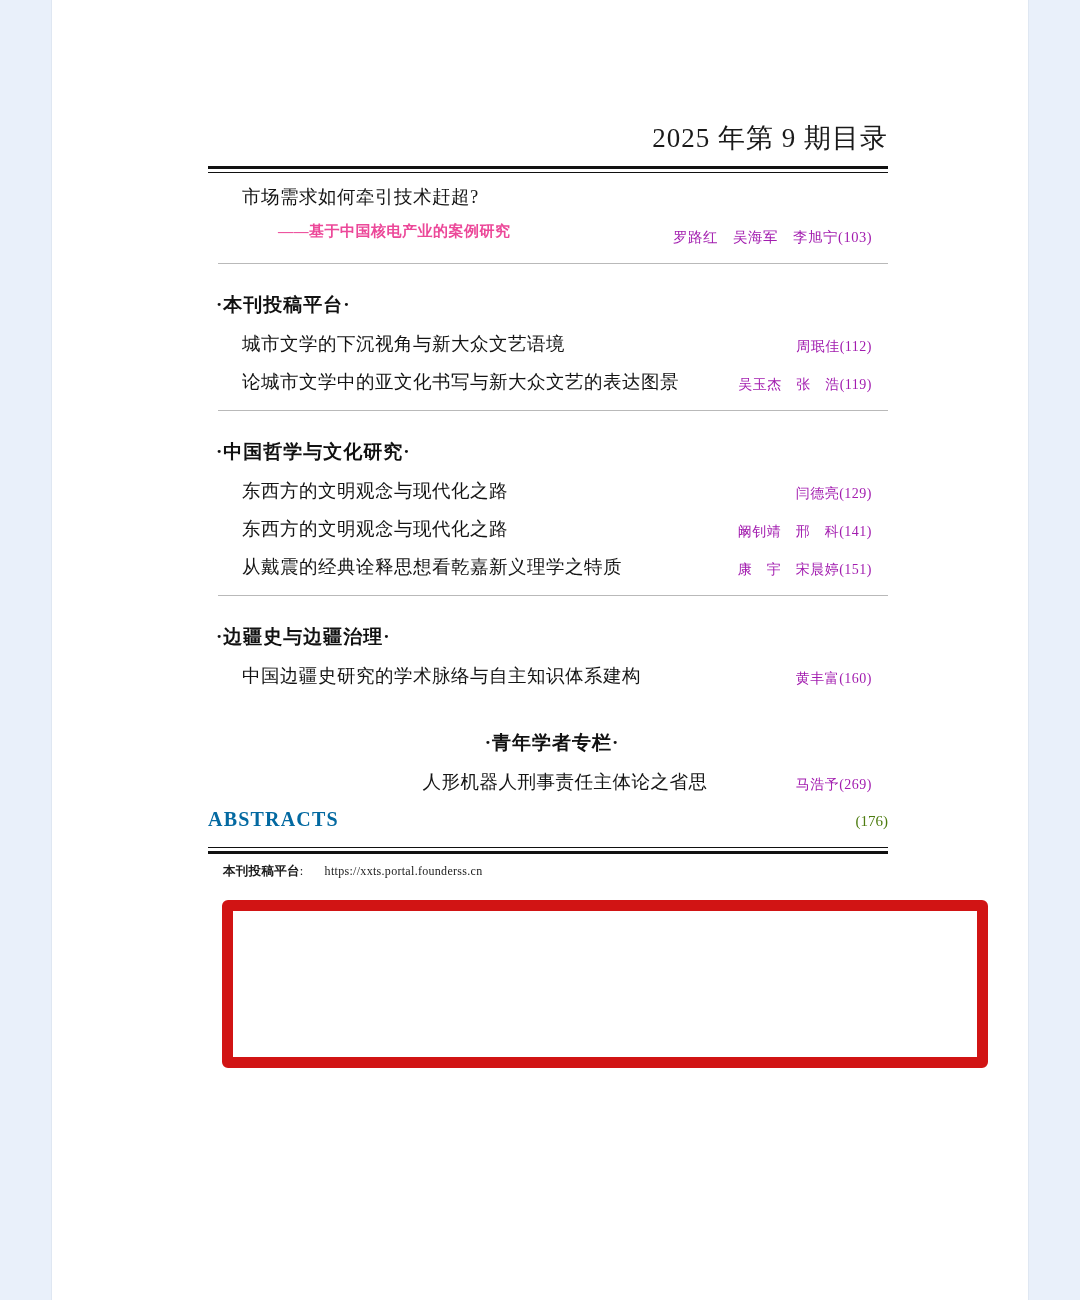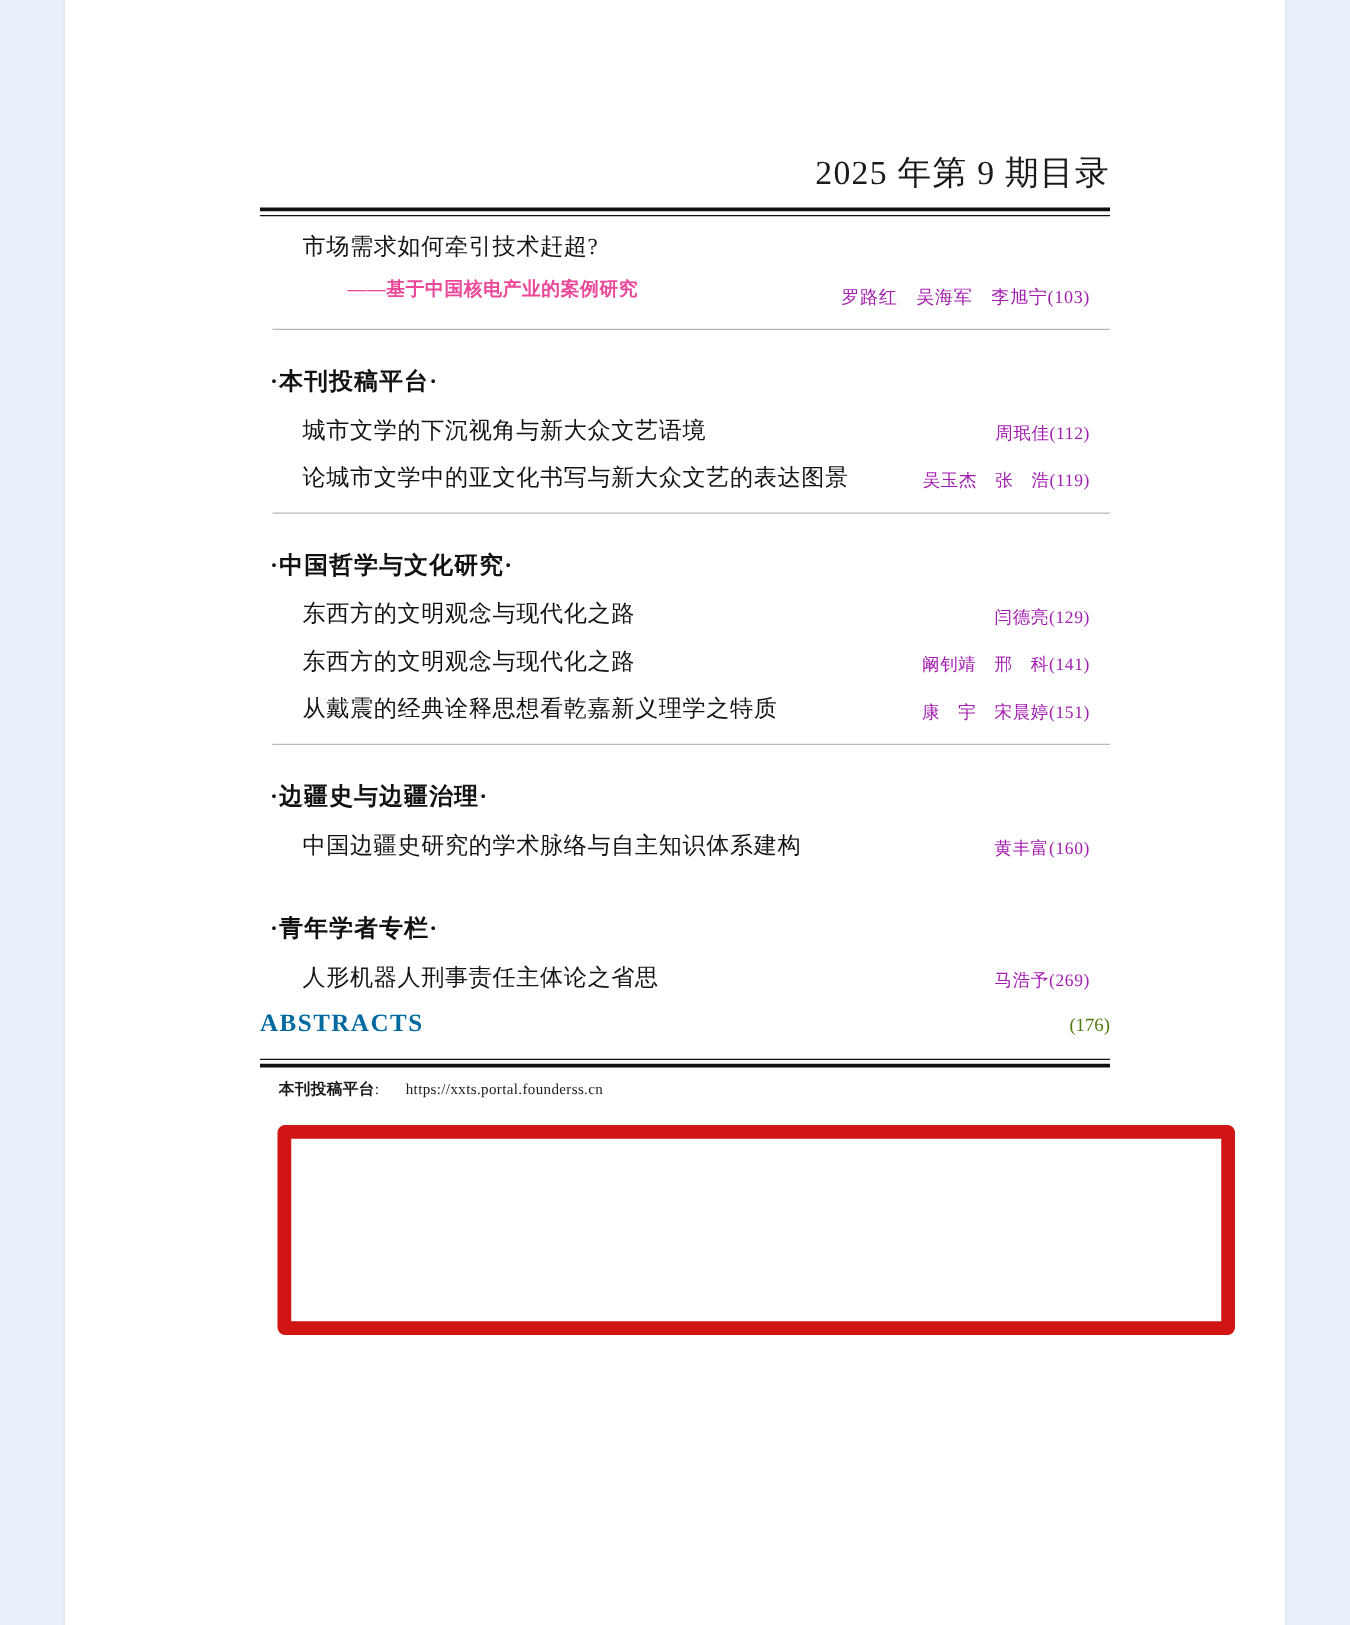--- a/index.html
+++ b/index.html
@@ -146,20 +146,21 @@
     top: 900px;
     width: 766px;
     height: 168px;
     border: 11px solid #d11414;
     border-radius: 6px;
     box-sizing: border-box;
     pointer-events: none;
   }
   .highlight-section {
     padding-top: 22px;
+    text-align: center;
   }
 </style>
 </head>
 <body>
 
 <div class="page-frame">
   <div class="page-inner">
 
     <div class="toc">
 

